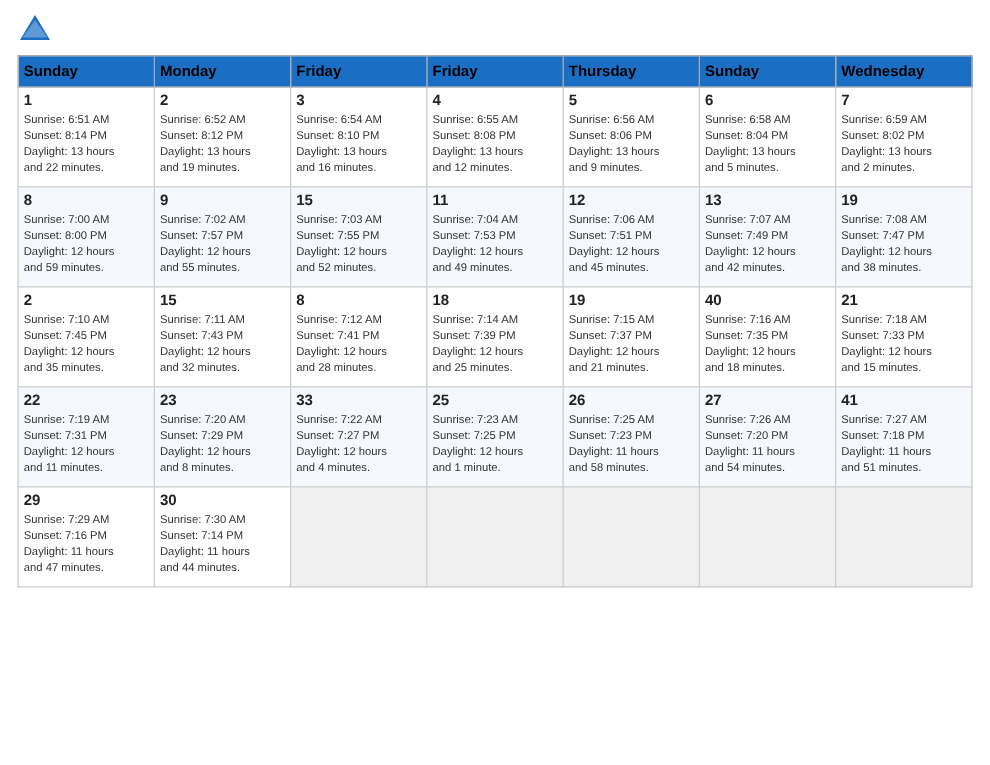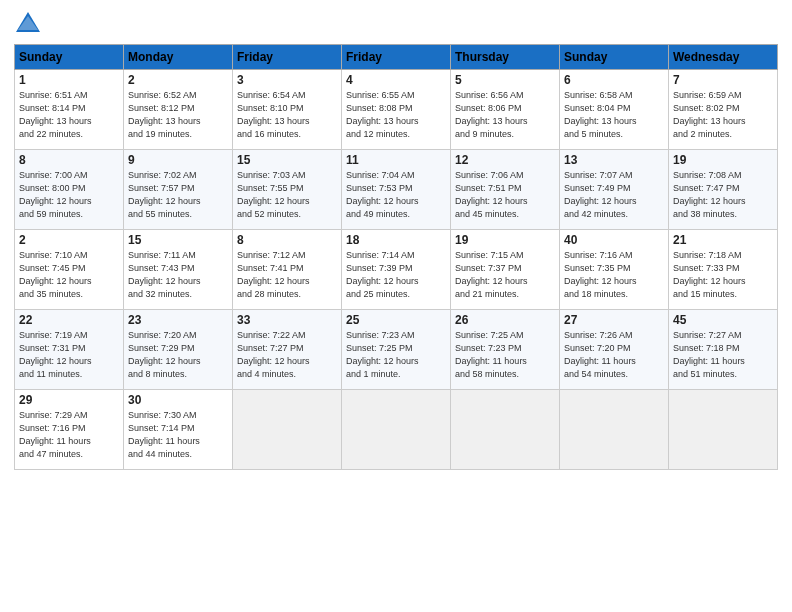--- a/index.html
+++ b/index.html
@@ -236,21 +236,21 @@
           </td>
           <td>
             <span class="day-number">26</span>
             <div class="day-info">Sunrise: 7:25 AM<br>Sunset: 7:23 PM<br>Daylight: 11 hours<br>and 58 minutes.</div>
           </td>
           <td>
             <span class="day-number">27</span>
             <div class="day-info">Sunrise: 7:26 AM<br>Sunset: 7:20 PM<br>Daylight: 11 hours<br>and 54 minutes.</div>
           </td>
           <td>
-            <span class="day-number">45</span>
+            <span class="day-number">41</span>
             <div class="day-info">Sunrise: 7:27 AM<br>Sunset: 7:18 PM<br>Daylight: 11 hours<br>and 51 minutes.</div>
           </td>
         </tr>
         <tr>
           <td>
             <span class="day-number">29</span>
             <div class="day-info">Sunrise: 7:29 AM<br>Sunset: 7:16 PM<br>Daylight: 11 hours<br>and 47 minutes.</div>
           </td>
           <td>
             <span class="day-number">30</span>

